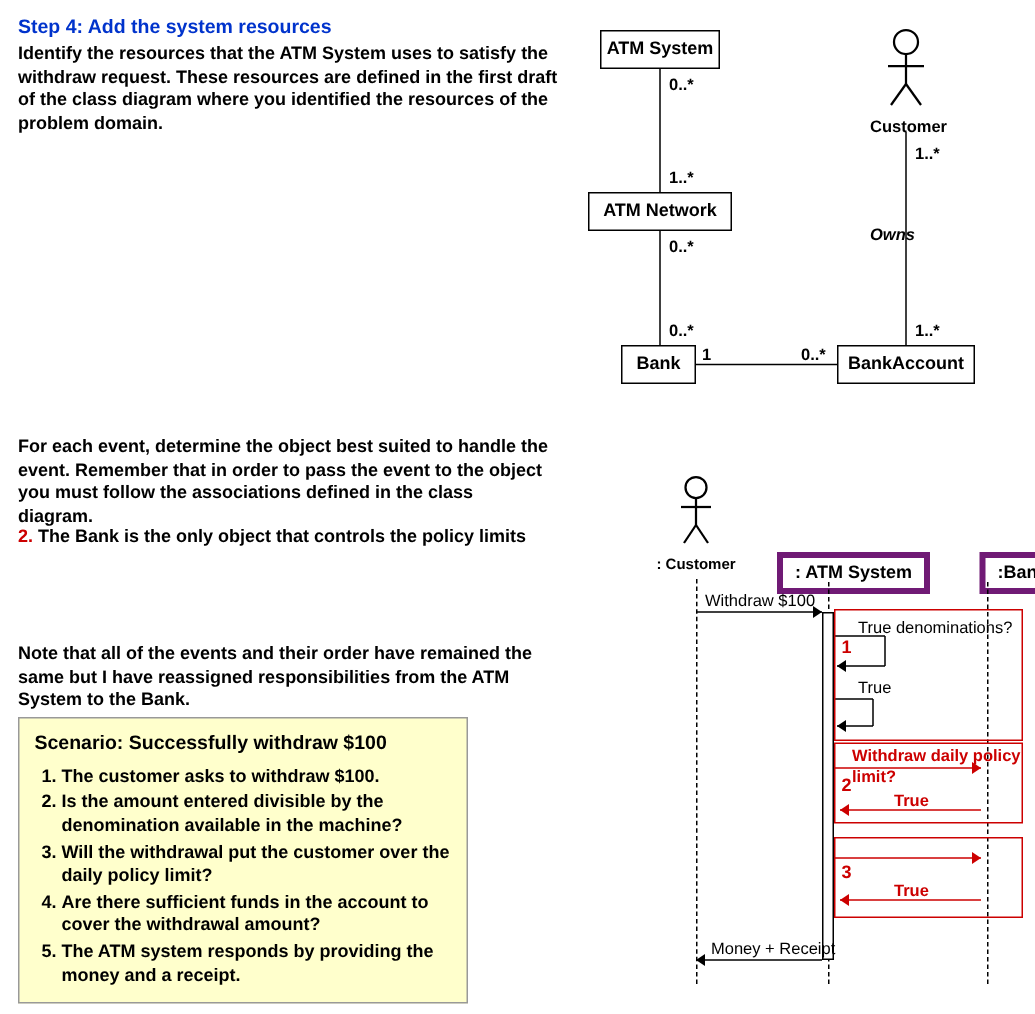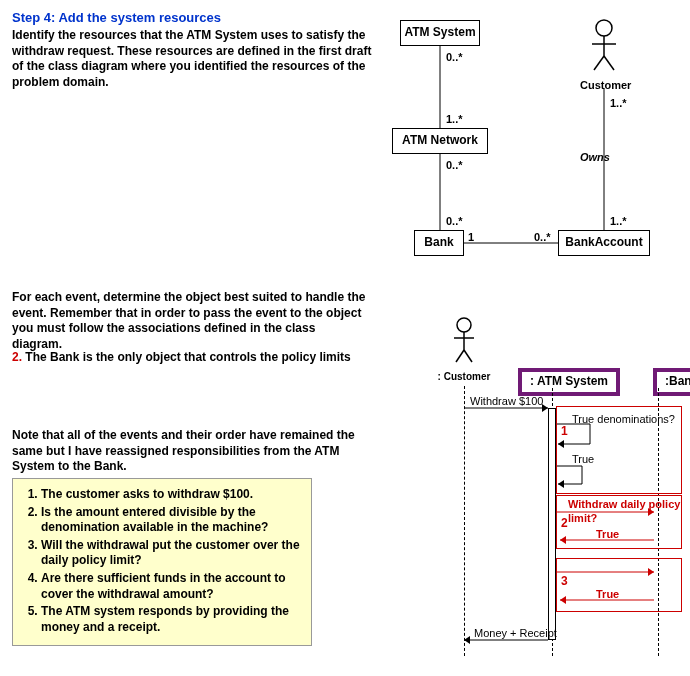--- a/index.html
+++ b/index.html
@@ -144,20 +144,21 @@
 
 <div class="para text-block" style="left:12px; top:290px; width:355px;">For each event, determine the object best suited to handle the event. Remember that in order to pass the event to the object you must follow the associations defined in the class diagram.</div>
 
 <div class="para text-block" style="left:12px; top:350px; width:360px;">
   <div><span class="num-red">2.</span> <span>The Bank is the only object that controls the policy limits</span></div>
 </div>
 
 <div class="para text-block" style="left:12px; top:428px; width:360px;">Note that all of the events and their order have remained the same but I have reassigned responsibilities from the ATM System to the Bank.</div>
 
 <div class="scenario-box" style="left:12px; top:478px;">
+  <div class="scenario-title">Scenario:  Successfully withdraw $100</div>
   <ol class="scenario-list">
     <li>The customer asks to withdraw $100.</li>
     <li>Is the amount entered divisible by the denomination available in the machine?</li>
     <li>Will the withdrawal put the customer over the daily policy limit?</li>
     <li>Are there sufficient funds in the account to cover the withdrawal amount?</li>
     <li>The ATM system responds by providing the money and a receipt.</li>
   </ol>
 </div>
 
 <div class="seq-actor-label" style="left:436px; top:370px; width:56px;">: Customer</div>

